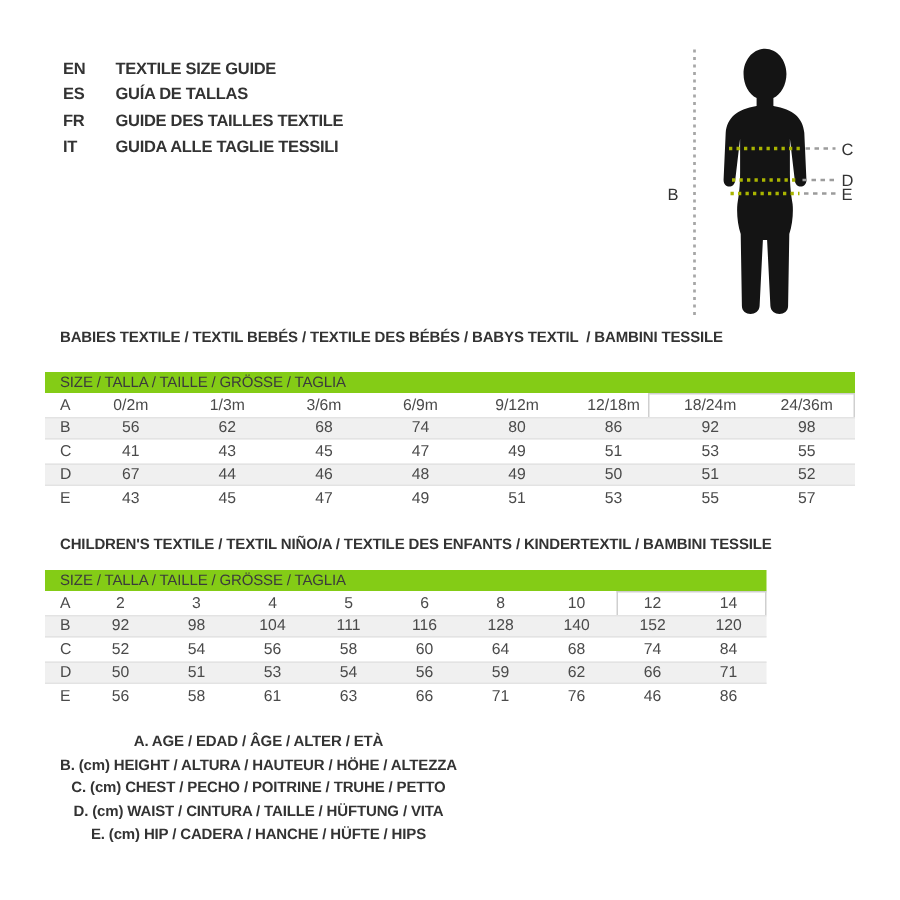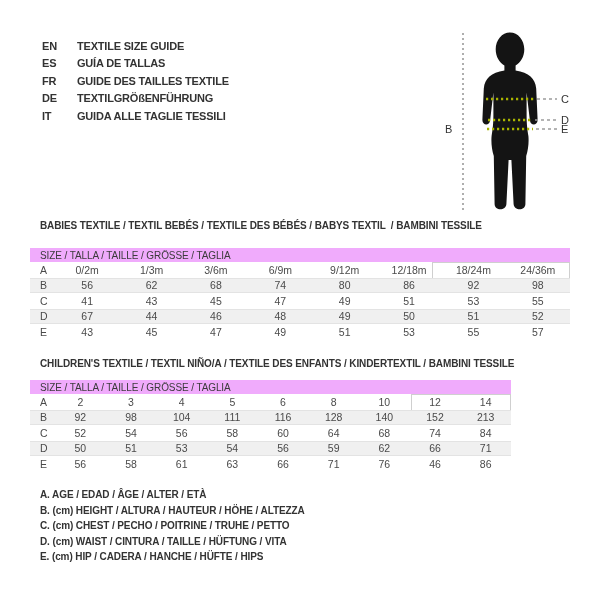--- a/index.html
+++ b/index.html
@@ -15,55 +15,51 @@
   
   .figure{position:absolute;left:430px;top:20px;}
   
   .section-title{position:absolute;left:40px;font-size:10px;font-weight:700;letter-spacing:-0.1px;color:#333;white-space:pre;}
   #babies-title{top:220px;}
   #children-title{top:358px;}
   
   .table{position:absolute;left:30px;}
   #babies-table{top:248px;width:540px;}
   #children-table{top:380px;width:481px;}
-  .thead{height:14px;background:#f0abfc;display:flex;align-items:center;
+  .thead{height:14px;background:#84cc16;display:flex;align-items:center;
     padding-left:10px;box-sizing:border-box;font-size:10px;color:#3b3b3b;letter-spacing:-0.1px;}
   .trow{display:flex;height:15.5px;align-items:center;box-sizing:border-box;}
   .trow.stripe{background:#f0f0f0;border-top:1px solid #e3e3e3;border-bottom:1px solid #e3e3e3;}
   .tlabel{width:25px;padding-left:10px;box-sizing:border-box;font-size:10.5px;color:#4a4a4a;}
   .tcell{flex:1;text-align:center;font-size:10.5px;color:#4a4a4a;}
   
   .patch{position:absolute;border:1px solid #cfcfcf;border-bottom:none;box-sizing:border-box;background:transparent;}
   #babies-patch{left:402px;top:14px;width:138px;height:16px;}
   #children-patch{left:381px;top:14px;width:100px;height:16px;}
   
-  .legend{position:absolute;left:40px;top:487px;}
+  .legend{position:absolute;left:40px;top:487px;text-align:center;}
   .legend-line{height:15.5px;line-height:15.5px;font-size:10px;font-weight:700;letter-spacing:-0.1px;color:#333;white-space:pre;}
 </style>
 </head>
 <body>
 
 <div class="page">
 
   <div class="lang-block">
     <div class="lang-row">
       <span class="lang-code">EN</span>
       <span class="lang-title">TEXTILE SIZE GUIDE</span>
     </div>
     <div class="lang-row">
       <span class="lang-code">ES</span>
       <span class="lang-title">GUÍA DE TALLAS</span>
     </div>
     <div class="lang-row">
       <span class="lang-code">FR</span>
       <span class="lang-title">GUIDE DES TAILLES TEXTILE</span>
-    </div>
-    <div class="lang-row">
-      <span class="lang-code">DE</span>
-      <span class="lang-title">TEXTILGRÖßENFÜHRUNG</span>
     </div>
     <div class="lang-row">
       <span class="lang-code">IT</span>
       <span class="lang-title">GUIDA ALLE TAGLIE TESSILI</span>
     </div>
   </div>
 
   <svg class="figure" width="160" height="200" viewBox="0 0 160 200">
     <path fill="#141414" d="
       M80,12.5
@@ -193,21 +189,21 @@
         <div class="trow stripe">
           <span class="tlabel">B</span>
           <span class="tcell">92</span>
           <span class="tcell">98</span>
           <span class="tcell">104</span>
           <span class="tcell">111</span>
           <span class="tcell">116</span>
           <span class="tcell">128</span>
           <span class="tcell">140</span>
           <span class="tcell">152</span>
-          <span class="tcell">213</span>
+          <span class="tcell">120</span>
         </div>
         <div class="trow">
           <span class="tlabel">C</span>
           <span class="tcell">52</span>
           <span class="tcell">54</span>
           <span class="tcell">56</span>
           <span class="tcell">58</span>
           <span class="tcell">60</span>
           <span class="tcell">64</span>
           <span class="tcell">68</span>

